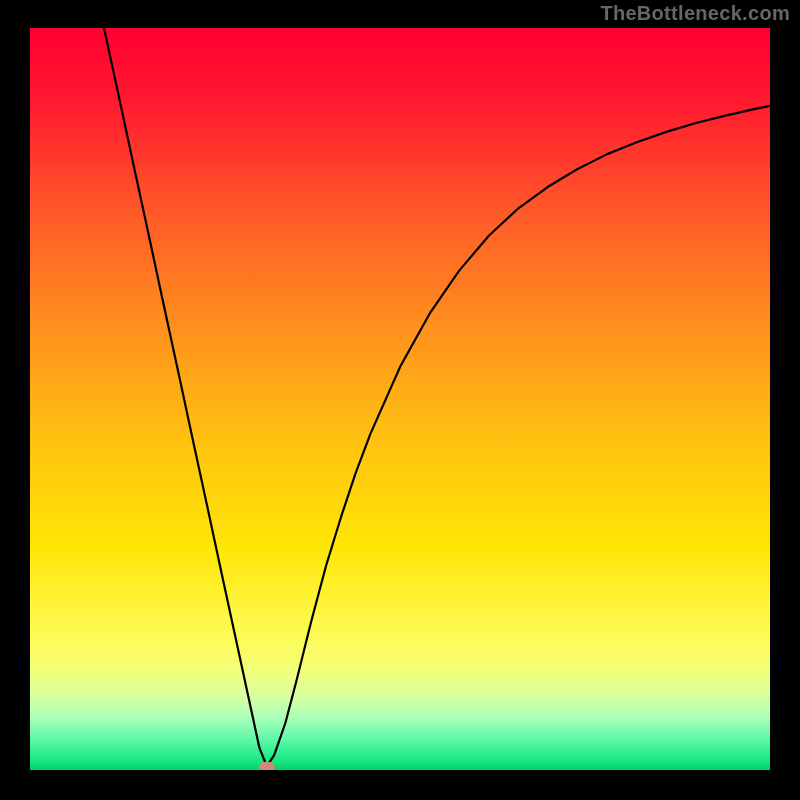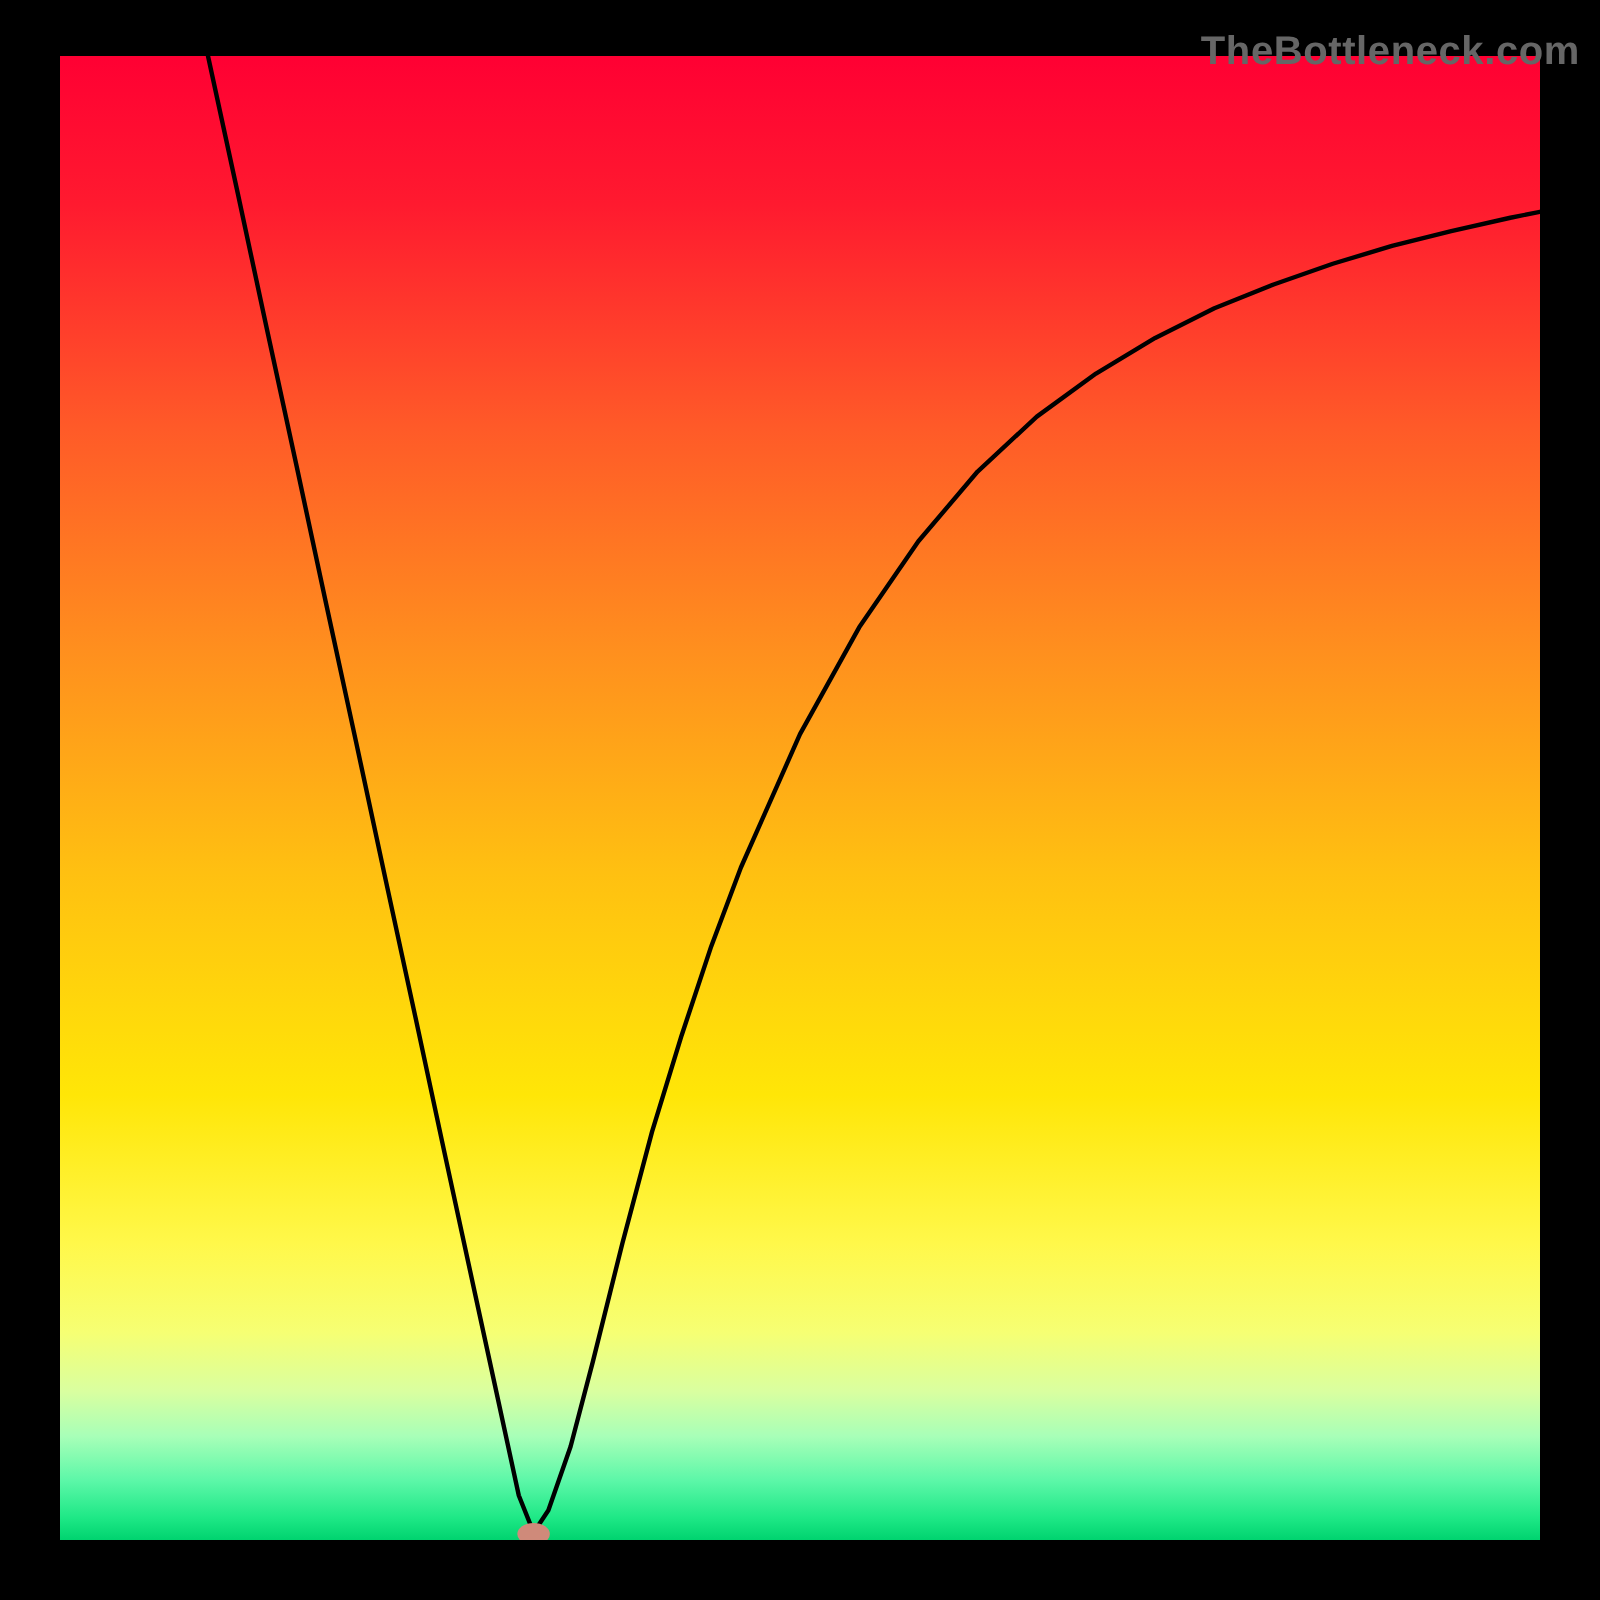--- a/index.html
+++ b/index.html
@@ -12,21 +12,21 @@
     font-family: Arial, Helvetica, sans-serif;
   }
   .outer {
     position: relative;
     width: 800px;
     height: 800px;
     background: #000;
   }
   .watermark {
     position: absolute;
-    top: 15px;
+    top: 2px;
     right: 10px;
     color: #666;
     font-size: 20px;
     font-weight: 600;
     letter-spacing: 0.3px;
     z-index: 10;
     text-align: right;
   }
   .plot-wrap {
     position: absolute;

